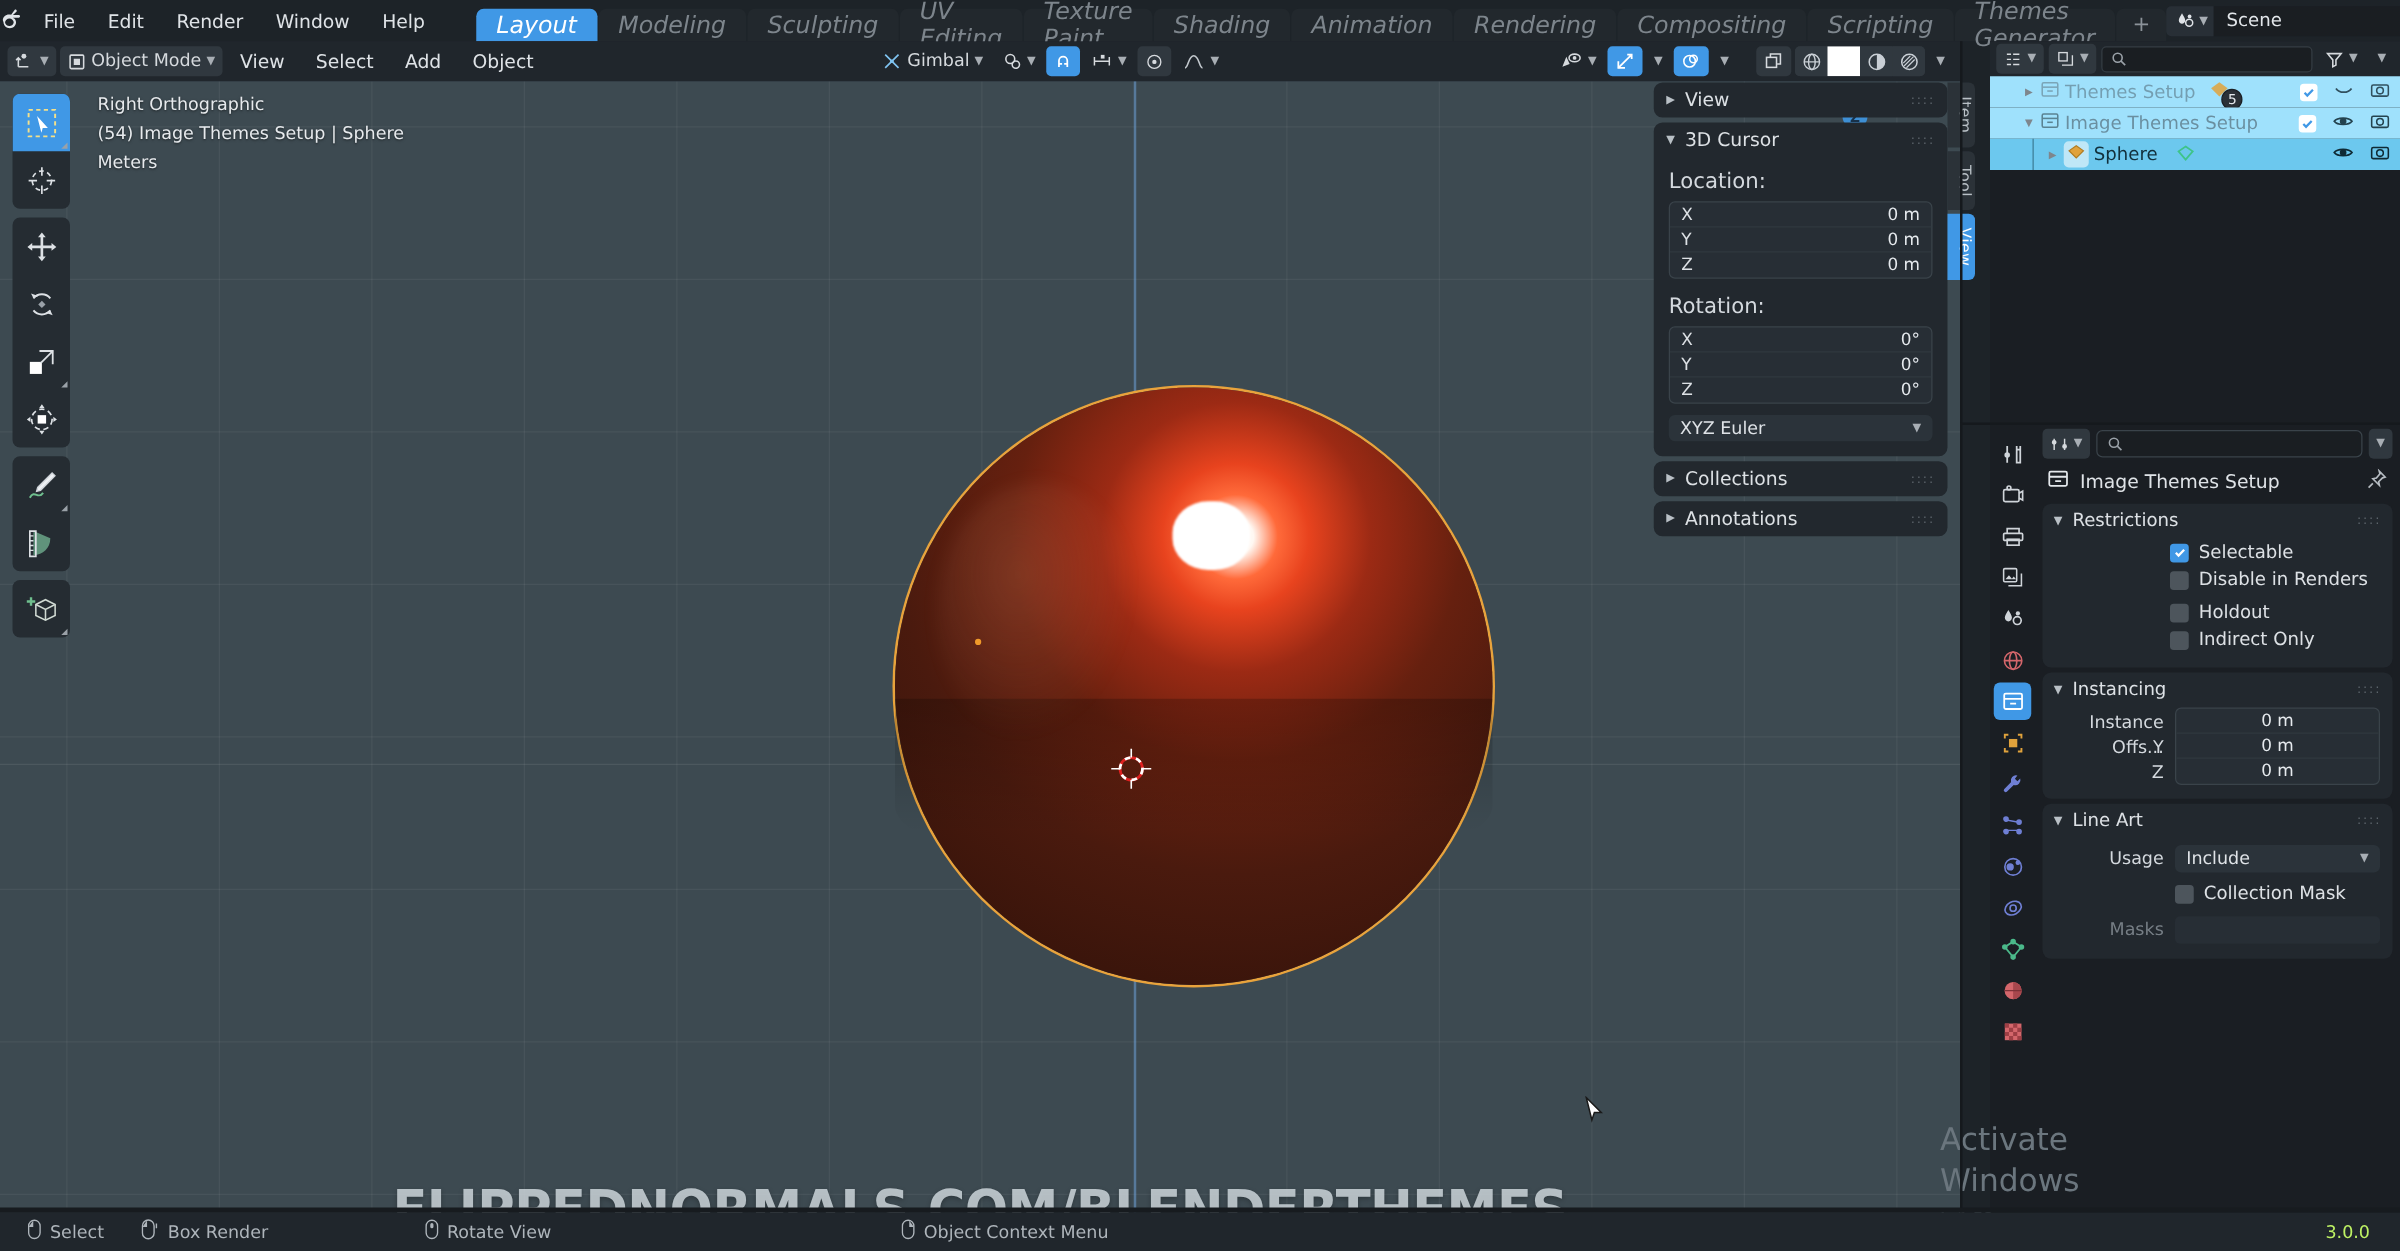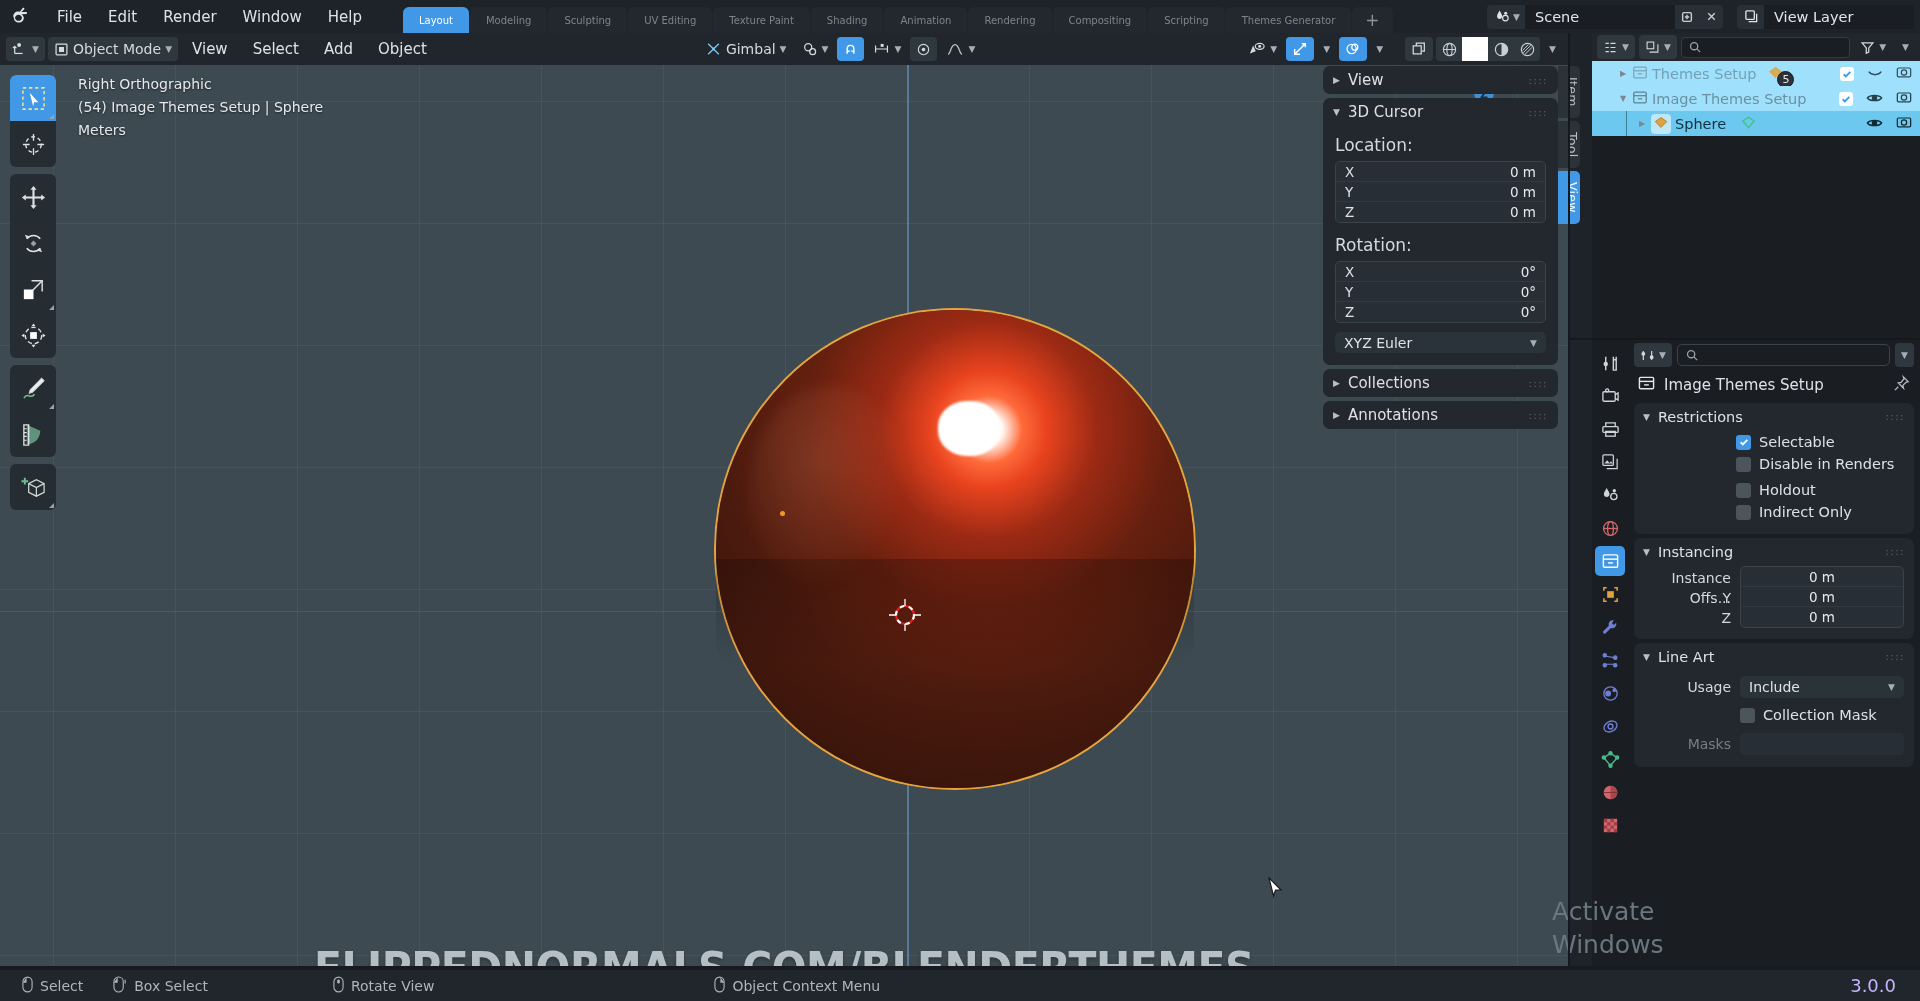--- a/index.html
+++ b/index.html
@@ -20,22 +20,22 @@
   }
   .blender-logo { width:44px; display:flex; align-items:center; justify-content:center; }
   .blender-logo svg { width:22px; height:22px; }
   .menu-item {
     display:flex; align-items:center; padding:0 13px; font-size:15px; color:#dfe3e7;
     cursor:default;
   }
   .wsp-tabs { display:flex; align-items:flex-end; margin-left:28px; }
   .wsp-tab {
     display:flex; align-items:center; padding:0 16px; height:26px; margin-top:24px;
-    font-size:10px; color:#7d858c; border-radius:6px 6px 0 0;
-    background:#22282d; margin-right:1px;
+    font-size:19px; color:#7d858c; border-radius:6px 6px 0 0;
+    background:#22282d; margin-right:1px;font-style:italic;
   }
   .wsp-tab.active { background:#4098e6; color:#ffffff; }
   .wsp-add { display:flex; align-items:center; padding:0 13px; height:26px; margin-top:7px;
     color:#8b9299; font-size:17px; background:#22282d; border-radius:6px 6px 0 0; }
   .topbar-right { margin-left:auto; display:flex; align-items:center; padding-right:6px; gap:2px; }
   .scene-block, .layer-block { display:flex; align-items:center; height:24px; }
   .id-icon-btn {
     display:flex; align-items:center; gap:3px; background:#282f36; height:24px;
     padding:0 5px 0 7px; border-radius:4px 0 0 4px;
   }
@@ -220,21 +220,21 @@
 
   
   .activate { position:absolute; left:1552px; top:895px; pointer-events:none; }
   .activate .t1 { font-size:25px; color:#6b767e; line-height:33px; }
   .activate .t2 { font-size:16px; color:#5f6a72; line-height:24px; }
 
   
   .statusbar { position:absolute; left:0; top:970px; width:1920px; height:31px;
     background:#20262c; display:flex; align-items:center; padding:0 12px; }
   .sb-item { display:flex; align-items:center; gap:7px; font-size:14px; color:#aeb5bb; }
-  .sb-ver { margin-left:auto; font-size:18px; color:#c4b5fd; padding-right:12px; }
+  .sb-ver { margin-left:auto; font-size:14px; color:#bef264; padding-right:12px; }
   .editor-split { position:absolute; background:#15191d; }
 </style>
 </head>
 <body>
 
 <div id="app">
 
   <div class="topbar">
     <div class="blender-logo">
       <svg viewBox="0 0 24 24" fill="#e0e4e8">
@@ -1056,21 +1056,21 @@
       <span>Select</span>
     </div>
     <div class="sb-item" style="margin-left:30px">
       <span>
         <svg width="14" height="17" viewBox="0 0 15 18" fill="none" stroke="#aeb5bb" stroke-width="1.2">
           <rect x="1" y="1" width="10" height="16" rx="5"></rect>
             <path d="M1 7h4V1.2" fill="#aeb5bb" stroke="none"></path>
           <path d="M13 4v4"></path>
         </svg>
       </span>
-      <span>Box Select</span>
+      <span>Box Render</span>
     </div>
     <div class="sb-item" style="margin-left:125px">
       <span>
         <svg width="11" height="17" viewBox="0 0 12 18" fill="none" stroke="#aeb5bb" stroke-width="1.2">
           <rect x="1" y="1" width="10" height="16" rx="5"></rect>
             <rect x="4.6" y="3.5" width="2.8" height="4.5" rx="1.4" fill="#aeb5bb" stroke="none"></rect>
         </svg>
       </span>
       <span>Rotate View</span>
     </div>

